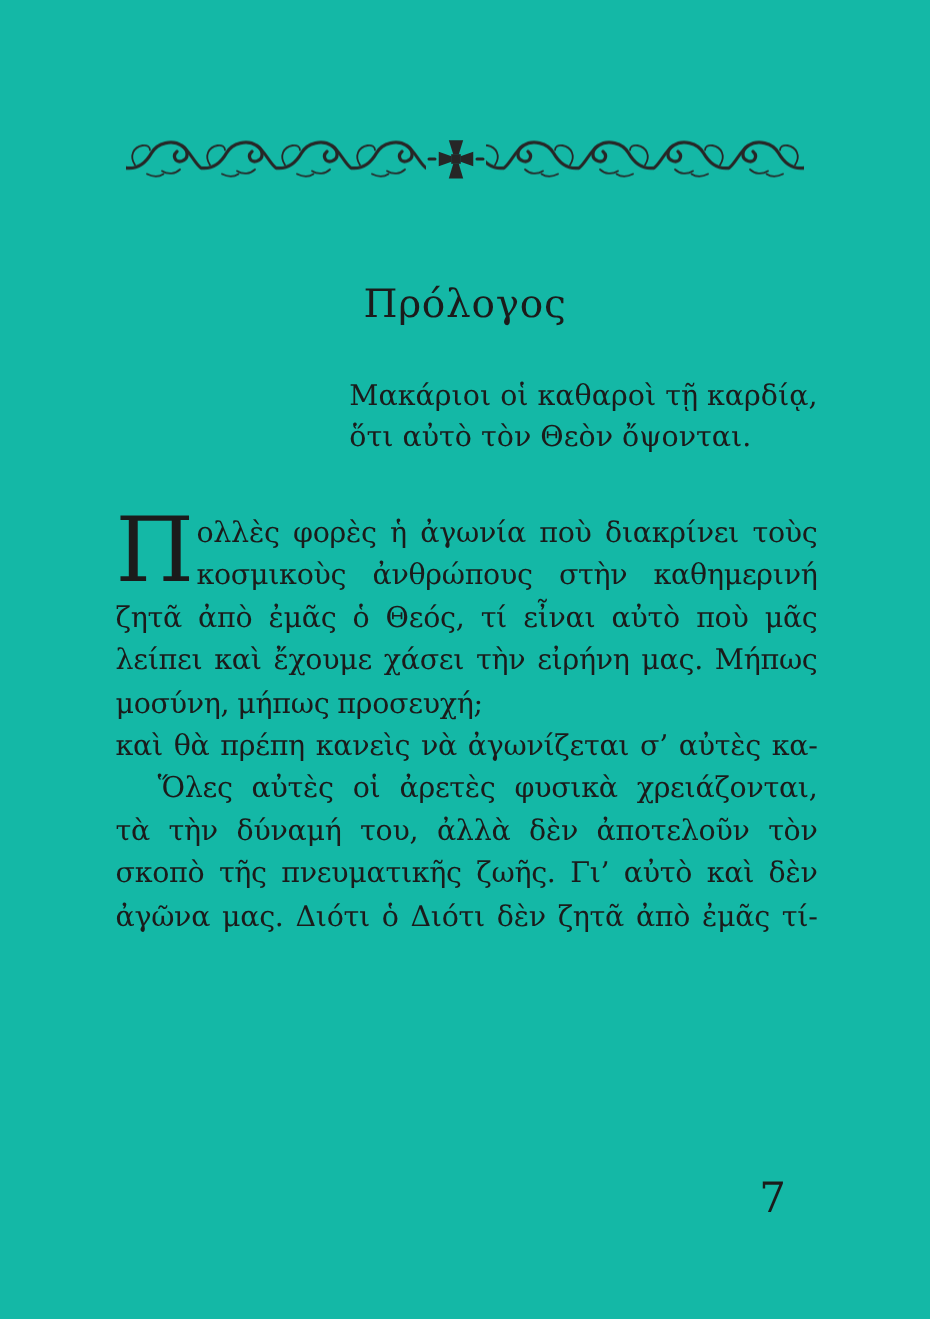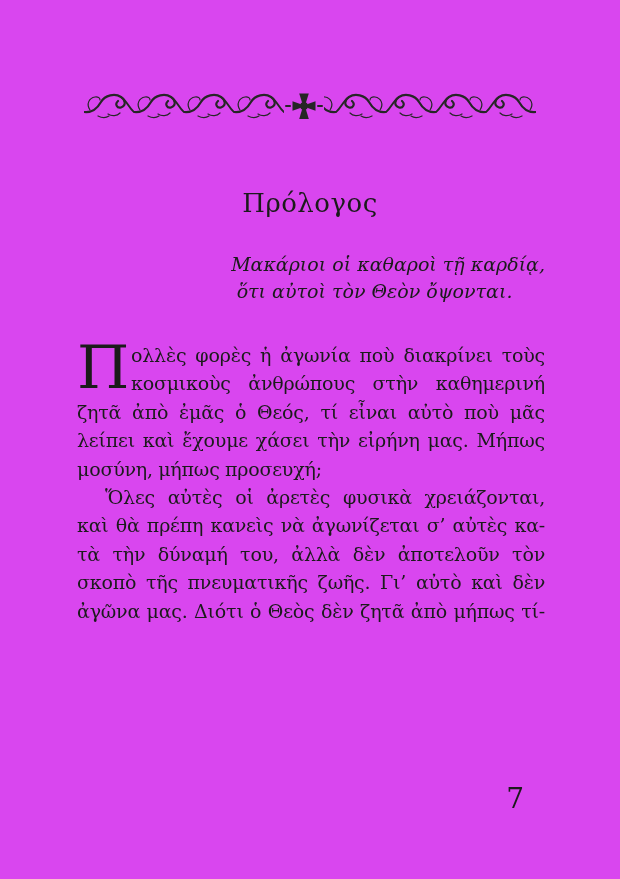--- a/index.html
+++ b/index.html
@@ -1,21 +1,21 @@
 <!DOCTYPE html>
 <html lang="el"><head>
 <meta charset="utf-8">
 <title>Book page</title>
 <style>
   html, body { margin: 0; padding: 0; background: #ffffff; }
   .page {
     position: relative;
     width: 620px;
     height: 879px;
-    background: #d946ef;
+    background: #14b8a6;
     color: #1b1b1b;
     font-family: "DejaVu Serif", "Liberation Serif", serif;
     overflow: hidden;
   }
 
   
   .ornament {
     position: absolute;
     top: 89px;
     left: 84px;
@@ -32,22 +32,21 @@
     font-size: 26px;
     font-weight: normal;
     letter-spacing: 0.5px;
   }
 
   
   .epigraph {
     position: absolute;
     top: 251px;
     right: 75px;
-    text-align: center;
-    font-style: italic;
+    text-align: left;
     font-size: 19px;
     line-height: 27px;
   }
   .ep-line2 { padding-right: 27px; }
 
   
   .body {
     position: absolute;
     top: 341px;
     left: 77px;
@@ -114,34 +113,34 @@
       <rect x="-3.2" y="-3.2" width="6.4" height="6.4"></rect>
       <rect x="-19" y="-1" width="6" height="2" rx="1"></rect>
       <rect x="13" y="-1" width="6" height="2" rx="1"></rect>
     </g>
   </svg>
 
   <h1 class="title">Πρόλογος</h1>
 
   <div class="epigraph">
     <div class="ep-line">Μακάριοι οἱ καθαροὶ τῇ καρδίᾳ,</div>
-    <div class="ep-line ep-line2">ὅτι αὐτοὶ τὸν Θεὸν ὄψονται.</div>
+    <div class="ep-line ep-line2">ὅτι αὐτὸ τὸν Θεὸν ὄψονται.</div>
   </div>
 
   <div class="body">
     <span class="dropcap">Π</span>
 
     <div class="line">ολλὲς φορὲς ἡ ἀγωνία ποὺ διακρίνει τοὺς</div>
     <div class="line">κοσμικοὺς ἀνθρώπους στὴν καθημερινή</div>
     <div class="line">ζητᾶ ἀπὸ ἐμᾶς ὁ Θεός, τί εἶναι αὐτὸ ποὺ μᾶς</div>
     <div class="line">λείπει καὶ ἔχουμε χάσει τὴν εἰρήνη μας. Μήπως</div>
     <div class="line last">μοσύνη, μήπως προσευχή;</div>
 
+    <div class="line">καὶ θὰ πρέπη κανεὶς νὰ ἀγωνίζεται σ’ αὐτὲς κα-</div>
     <div class="line indent">Ὅλες αὐτὲς οἱ ἀρετὲς φυσικὰ χρειάζονται,</div>
-    <div class="line">καὶ θὰ πρέπη κανεὶς νὰ ἀγωνίζεται σ’ αὐτὲς κα-</div>
     <div class="line">τὰ τὴν δύναμή του, ἀλλὰ δὲν ἀποτελοῦν τὸν</div>
     <div class="line">σκοπὸ τῆς πνευματικῆς ζωῆς. Γι’ αὐτὸ καὶ δὲν</div>
-    <div class="line">ἀγῶνα μας. Διότι ὁ Θεὸς δὲν ζητᾶ ἀπὸ μήπως τί-</div>
+    <div class="line">ἀγῶνα μας. Διότι ὁ Διότι δὲν ζητᾶ ἀπὸ ἐμᾶς τί-</div>
   </div>
 
   <div class="pagenum">7</div>
 
 </div>
 
 </body></html>

